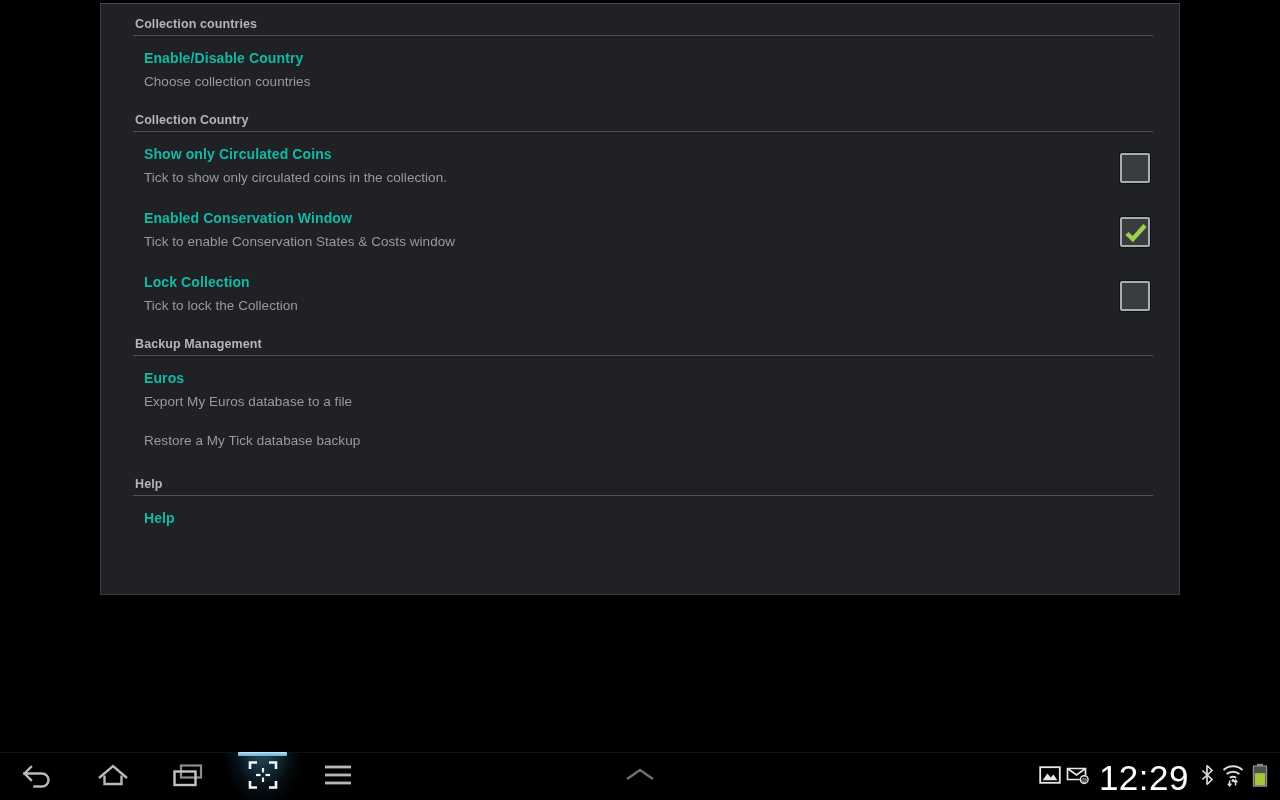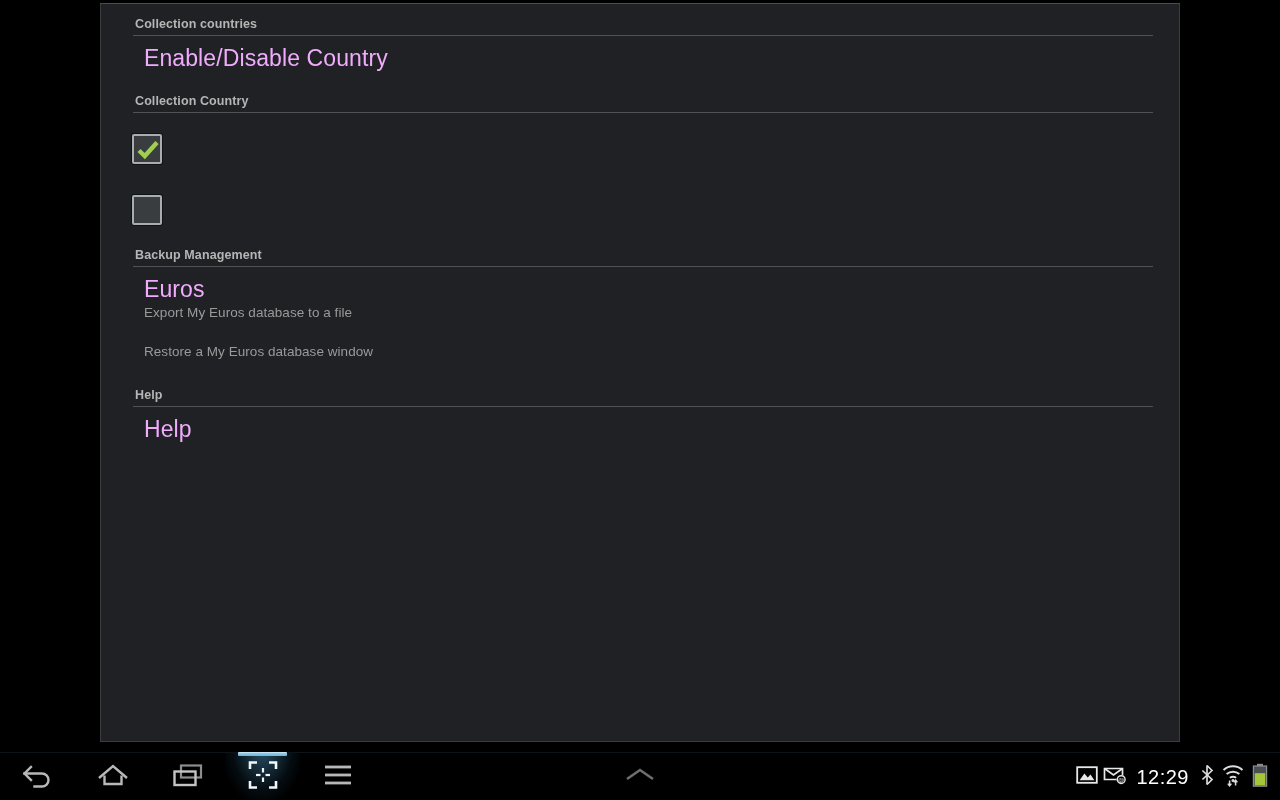--- a/index.html
+++ b/index.html
@@ -22,21 +22,21 @@
     width: 1280px;
     height: 800px;
     background: #000;
   }
 
   #app-panel {
     position: absolute;
     left: 100px;
     top: 3px;
     width: 1080px;
-    height: 739px;
+    height: 592px;
     background: #1f2124;
     border: 1px solid #3a3c3f;
     border-top: 1px solid #4a4c4f;
     box-sizing: border-box;
     overflow: hidden;
   }
 
   .prefs {
     position: absolute;
     left: 0; top: 0;
@@ -68,24 +68,24 @@
     align-items: flex-start;
     padding: 10px 0 10px 0;
     min-height: 44px;
     box-sizing: border-box;
   }
   .pref-texts {
     flex: 1 1 auto;
     padding-left: 43px;
   }
   .pref-title {
-    color: #f0abfc;
-    font-size: 23px;
+    color: #14b8a6;
+    font-size: 14px;
     line-height: 25px;
-    font-weight: normal;
+    font-weight: bold;
     letter-spacing: 0.1px;
   }
   .pref-summary {
     color: #9a9a9a;
     font-size: 13.5px;
     line-height: 17px;
     margin-top: 2px;
     letter-spacing: 0.05px;
   }
   .pref-row.no-summary { min-height: 34px; }
@@ -182,21 +182,21 @@
     align-items: center;
     gap: 7px;
   }
   .notif-icons {
     display: flex;
     align-items: center;
     gap: 5px;
   }
   #clock {
     color: #ffffff;
-    font-size: 20px;
+    font-size: 35px;
     line-height: 27px;
     letter-spacing: 0.5px;
     font-weight: normal;
     padding: 0 4px 0 2px;
   }
   .sys-icons {
     display: flex;
     align-items: center;
     gap: 7px;
     padding-right: 4px;
@@ -206,49 +206,67 @@
 <body>
 
 <div id="screen">
 
   <div id="app-panel">
     <div class="prefs" id="prefs-root">
         <div class="section-header"><span>Collection countries</span><span class="rule"></span></div>
         <div class="pref-row">
           <div class="pref-texts">
             <div class="pref-title">Enable/Disable Country</div>
+            <div class="pref-summary">Choose collection countries</div>
           </div>
           <div class="checkbox-wrap"></div>
         </div>
         <div class="section-header"><span>Collection Country</span><span class="rule"></span></div>
         <div class="pref-row">
+          <div class="pref-texts">
+            <div class="pref-title">Show only Circulated Coins</div>
+            <div class="pref-summary">Tick to show only circulated coins in the collection.</div>
+          </div>
+          <div class="checkbox-wrap">
+            <div class="checkbox unchecked"></div>
+          </div>
+        </div>
+        <div class="pref-row">
+          <div class="pref-texts">
+            <div class="pref-title">Enabled Conservation Window</div>
+            <div class="pref-summary">Tick to enable Conservation States &amp; Costs window</div>
+          </div>
           <div class="checkbox-wrap">
             <div class="checkbox checked">
               <svg width="26" height="26" viewBox="0 0 26 26">
                 <path d="M4 13.5 L9.8 19 L22 5.5" fill="none" stroke="#a0ce4e" stroke-width="4.4" stroke-linecap="butt" stroke-linejoin="miter"></path>
               </svg>
             </div>
           </div>
         </div>
         <div class="pref-row">
+          <div class="pref-texts">
+            <div class="pref-title">Lock Collection</div>
+            <div class="pref-summary">Tick to lock the Collection</div>
+          </div>
           <div class="checkbox-wrap">
             <div class="checkbox unchecked"></div>
           </div>
         </div>
         <div class="section-header"><span>Backup Management</span><span class="rule"></span></div>
         <div class="pref-row">
           <div class="pref-texts">
             <div class="pref-title">Euros</div>
             <div class="pref-summary">Export My Euros database to a file</div>
           </div>
           <div class="checkbox-wrap"></div>
         </div>
         <div class="pref-row">
           <div class="pref-texts">
-            <div class="pref-summary">Restore a My Euros database window</div>
+            <div class="pref-summary">Restore a My Tick database backup</div>
           </div>
           <div class="checkbox-wrap"></div>
         </div>
         <div class="section-header"><span>Help</span><span class="rule"></span></div>
         <div class="pref-row no-summary">
           <div class="pref-texts">
             <div class="pref-title">Help</div>
           </div>
           <div class="checkbox-wrap"></div>
         </div>

